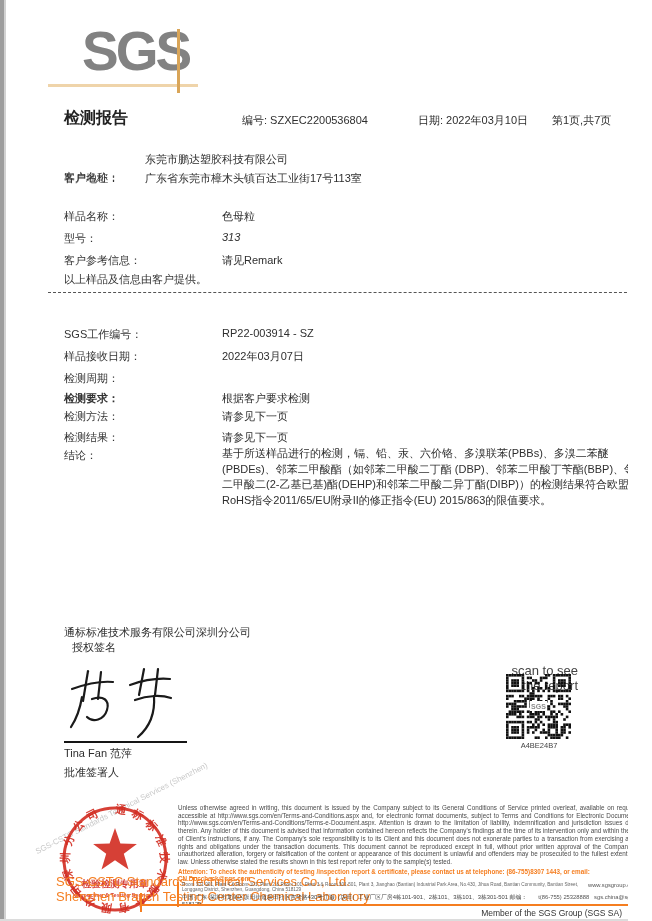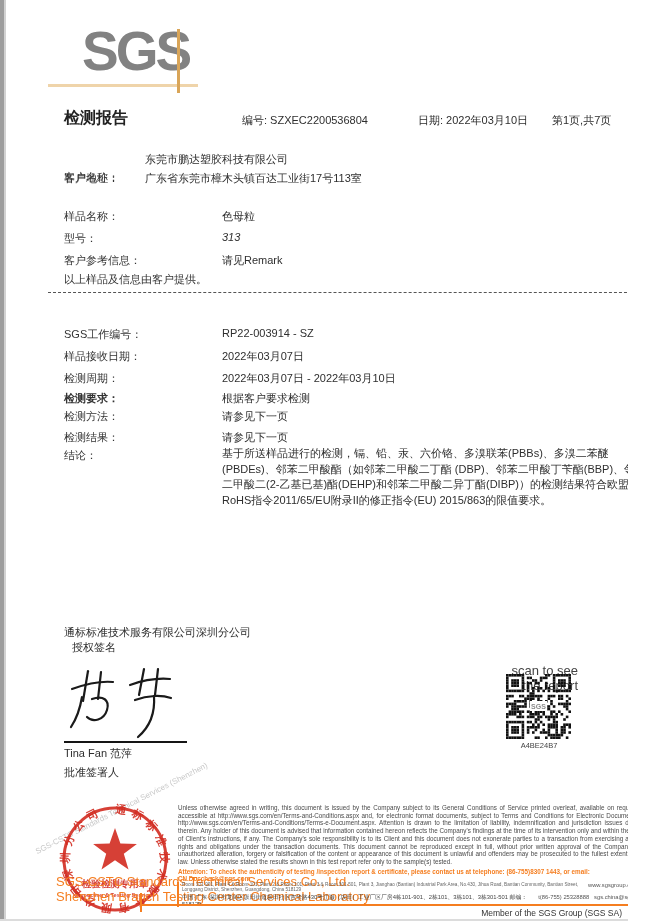--- a/index.html
+++ b/index.html
@@ -78,21 +78,20 @@
   <div class="abs val" style="left:222px;top:253px;">请见Remark</div>
   <div class="abs lbl" style="left:64px;top:272px;">以上样品及信息由客户提供。</div>
 
   <div class="dashed-sep"></div>
 
   <div class="abs lbl" style="left:64px;top:327px;">SGS工作编号：</div>
   <div class="abs val" style="left:222px;top:327px;">RP22-003914 - SZ</div>
   <div class="abs lbl" style="left:64px;top:349px;">样品接收日期：</div>
   <div class="abs val" style="left:222px;top:349px;">2022年03月07日</div>
   <div class="abs lbl" style="left:64px;top:371px;">检测周期：</div>
-  <div class="abs val" style="left:222px;top:371px;">2022年03月07日 - 2022年03月10日</div>
   <div class="abs lbl" style="left:64px;top:391px;font-weight:bold;">检测要求：</div>
   <div class="abs val" style="left:222px;top:391px;">根据客户要求检测</div>
   <div class="abs lbl" style="left:64px;top:409px;">检测方法：</div>
   <div class="abs val" style="left:222px;top:409px;">请参见下一页</div>
   <div class="abs lbl" style="left:64px;top:430px;">检测结果：</div>
   <div class="abs val" style="left:222px;top:430px;">请参见下一页</div>
 
   <div class="abs lbl" style="left:64px;top:448px;">结论：</div>
   <div class="conclusion">基于所送样品进行的检测，镉、铅、汞、六价铬、多溴联苯(PBBs)、多溴二苯醚(PBDEs)、邻苯二甲酸酯（如邻苯二甲酸二丁酯 (DBP)、邻苯二甲酸丁苄酯(BBP)、邻苯二甲酸二(2-乙基已基)酯(DEHP)和邻苯二甲酸二异丁酯(DIBP)）的检测结果符合欧盟RoHS指令2011/65/EU附录II的修正指令(EU) 2015/863的限值要求。</div>
 

